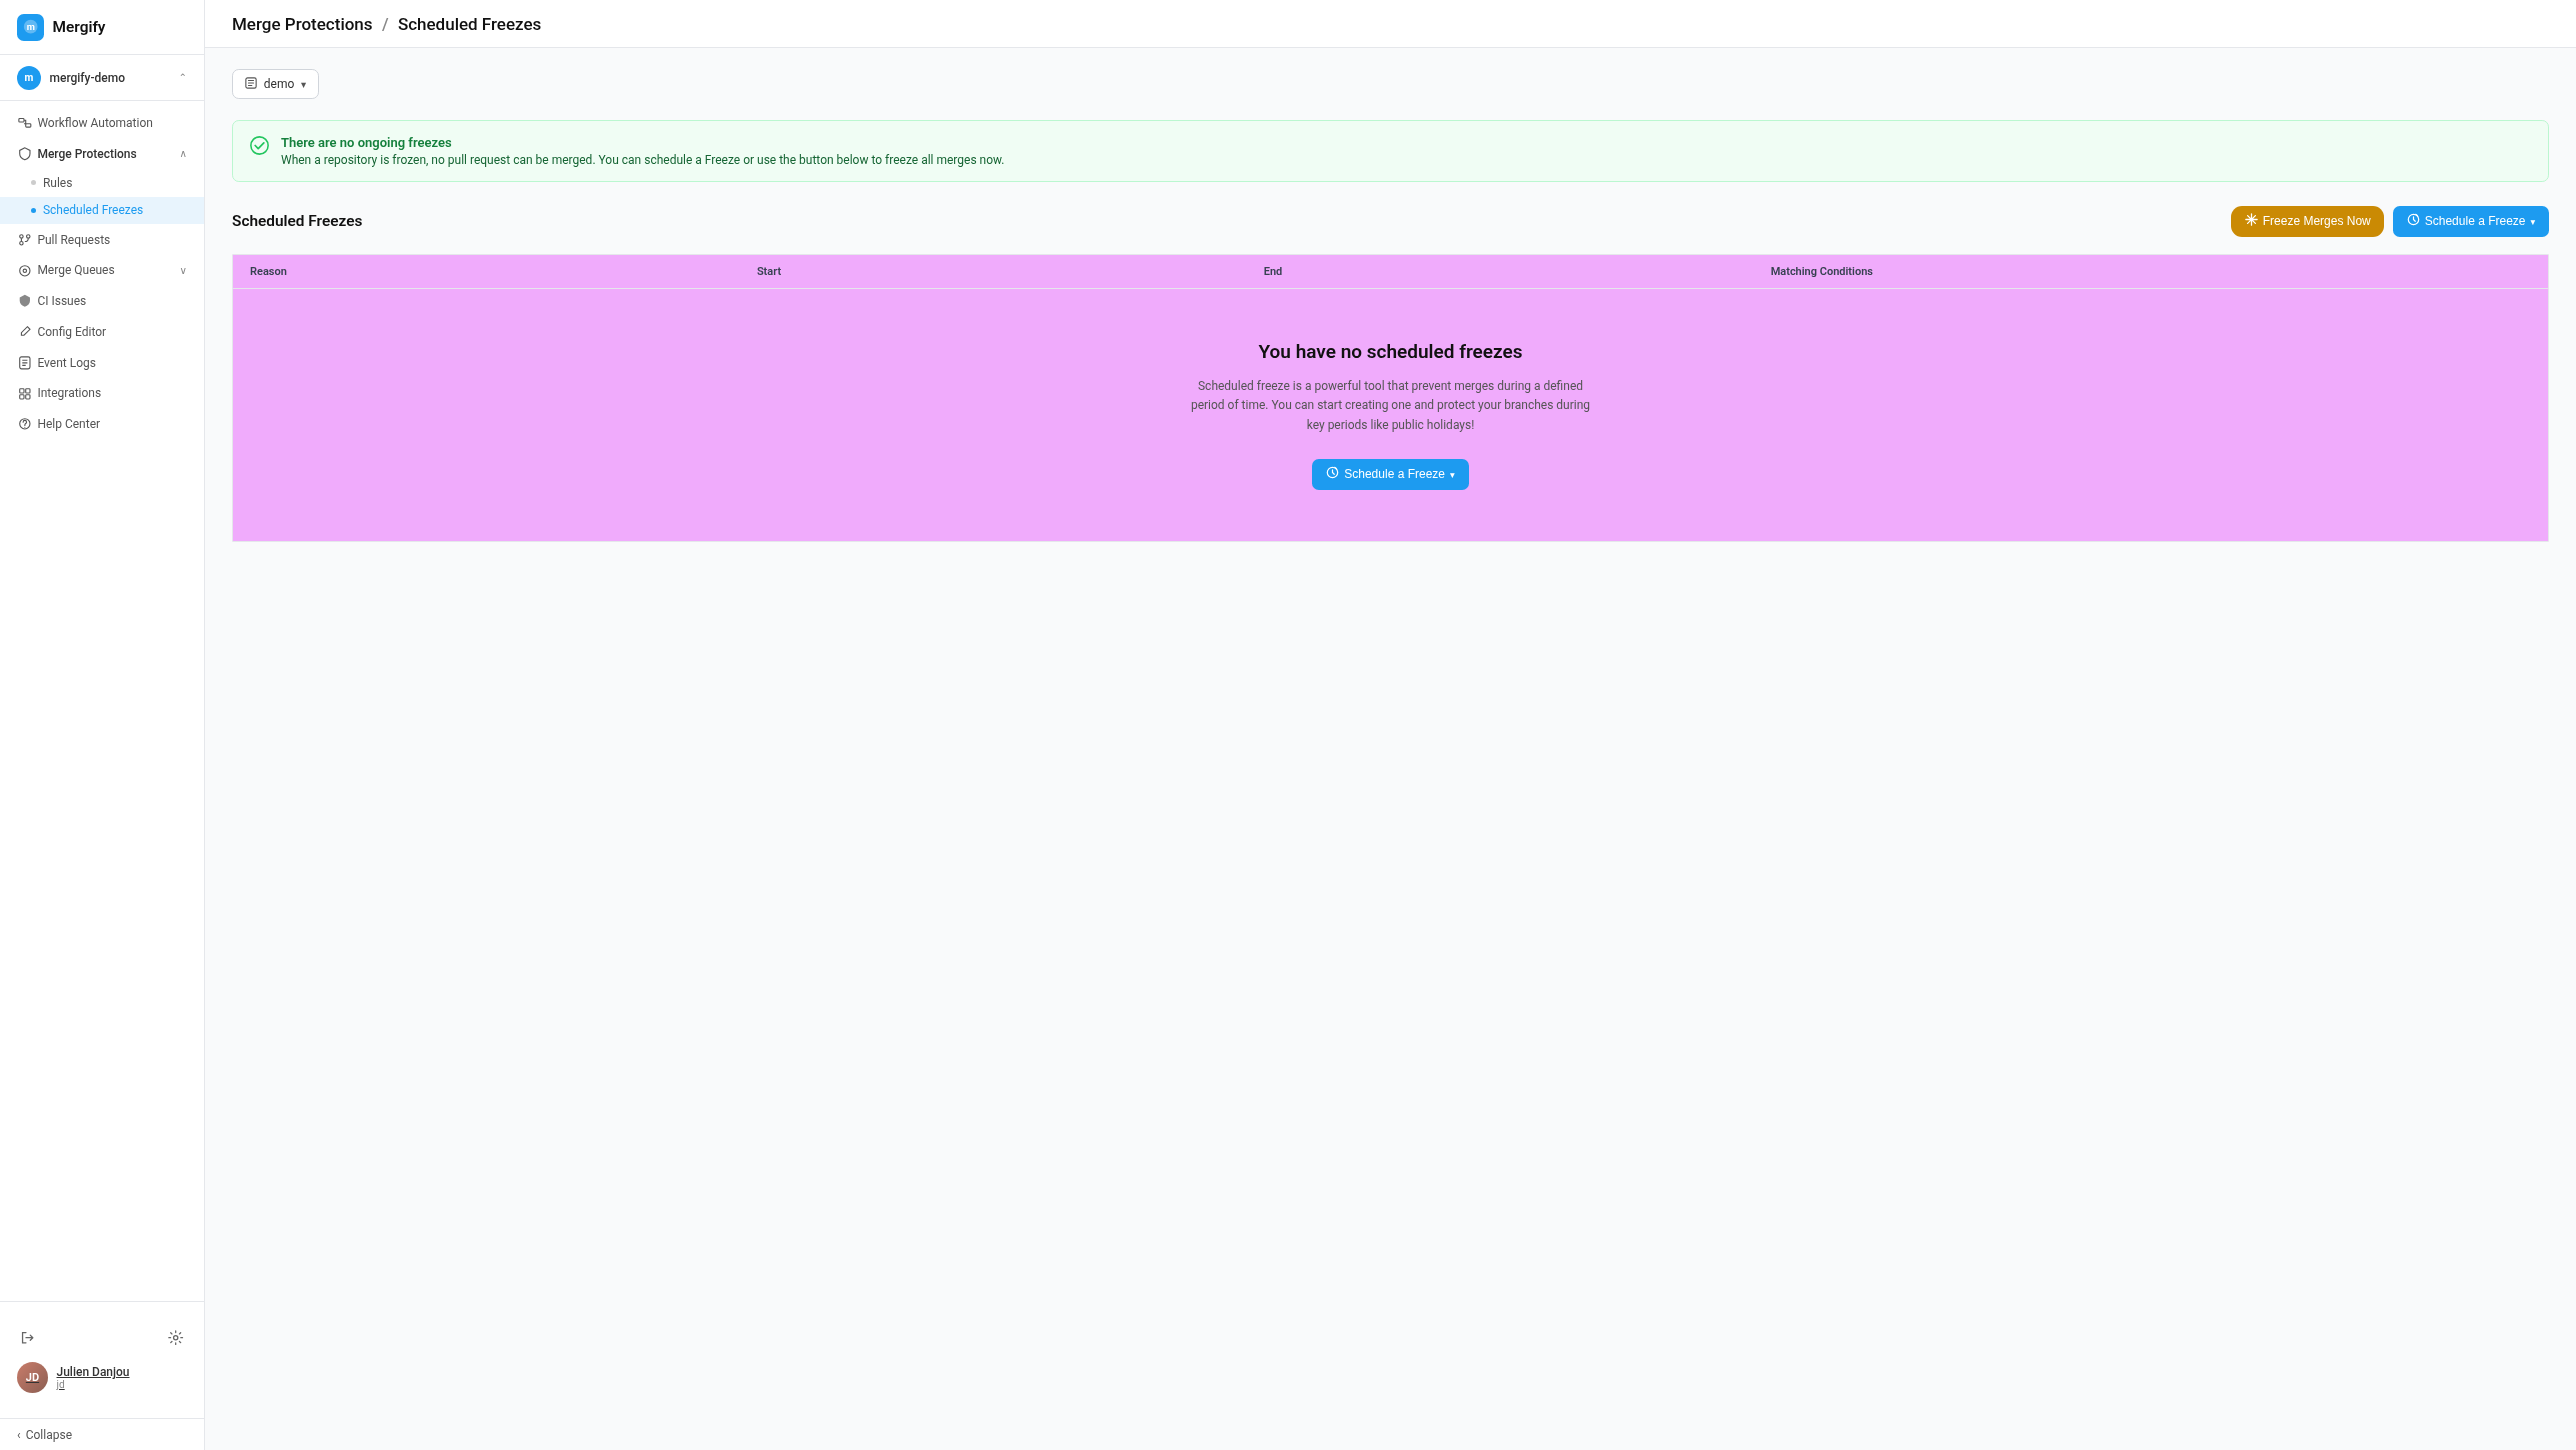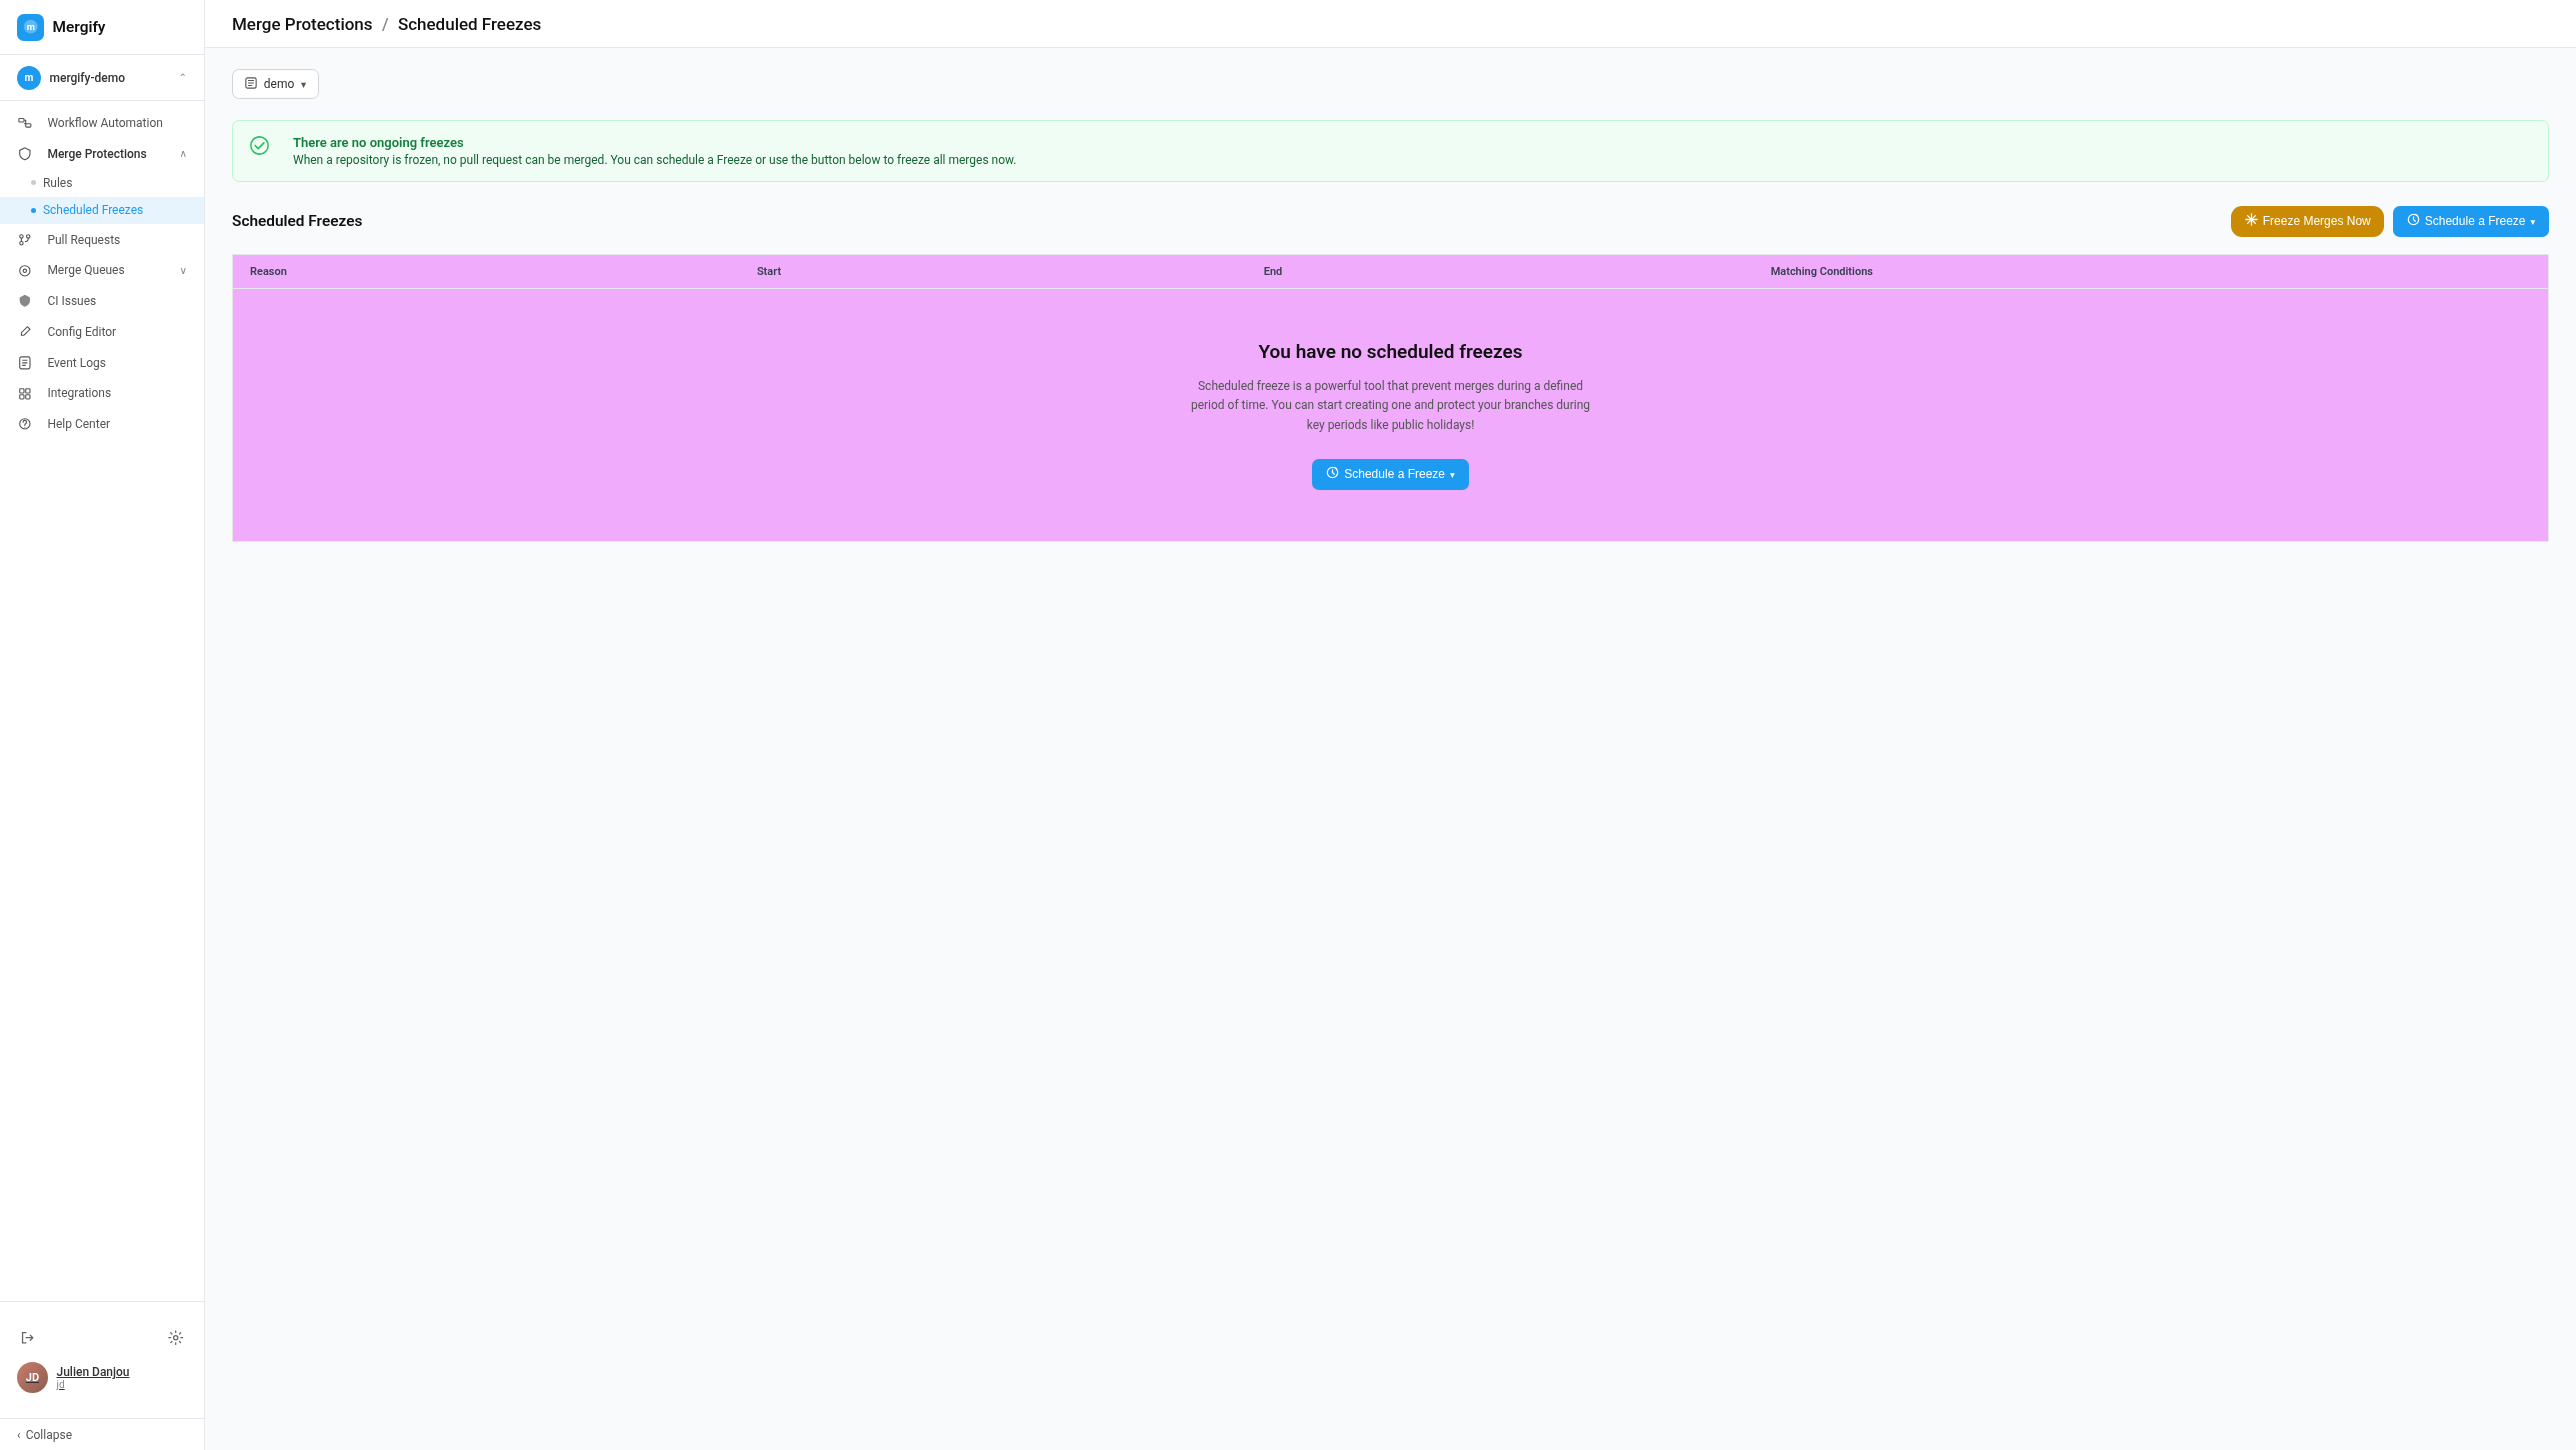--- a/index.html
+++ b/index.html
@@ -70,21 +70,21 @@
       font-size: 10.2px;
     }
     .sidebar-nav {
       flex: 1;
       padding: 6.8px 0;
     }
     .nav-item {
       display: flex;
       align-items: center;
       padding: 7.7px 17px;
-      gap: 15px;
+      gap: 5px;
       cursor: pointer;
       color: #555;
       font-size: 12px;
       border-radius: 0;
       transition: background 0.15s;
     }
     .nav-item.section-header { font-weight: 500; color: #333; }
     .nav-item .nav-icon {
       width: 15.4px;
       height: 15.4px;
@@ -190,21 +190,21 @@
       cursor: pointer;
       background: white;
       font-size: 12px;
       margin-bottom: 20.5px;
     }
     .repo-icon { font-size: 12px; color: #555; }
 
     .alert-banner {
       display: flex;
       align-items: flex-start;
-      gap: 24px;
+      gap: 12px;
       background: #f0fdf4;
       border: 0.9px solid #bbf7d0;
       border-radius: 6.8px;
       padding: 13.7px 17px;
       margin-bottom: 24px;
     }
     .alert-icon { color: #22c55e; font-size: 17px; flex-shrink: 0; margin-top: 0.9px; }
     .alert-title { font-weight: 600; font-size: 13px; color: #15803d; margin-bottom: 3.4px; }
     .alert-desc { font-size: 12px; color: #166534; }
 

